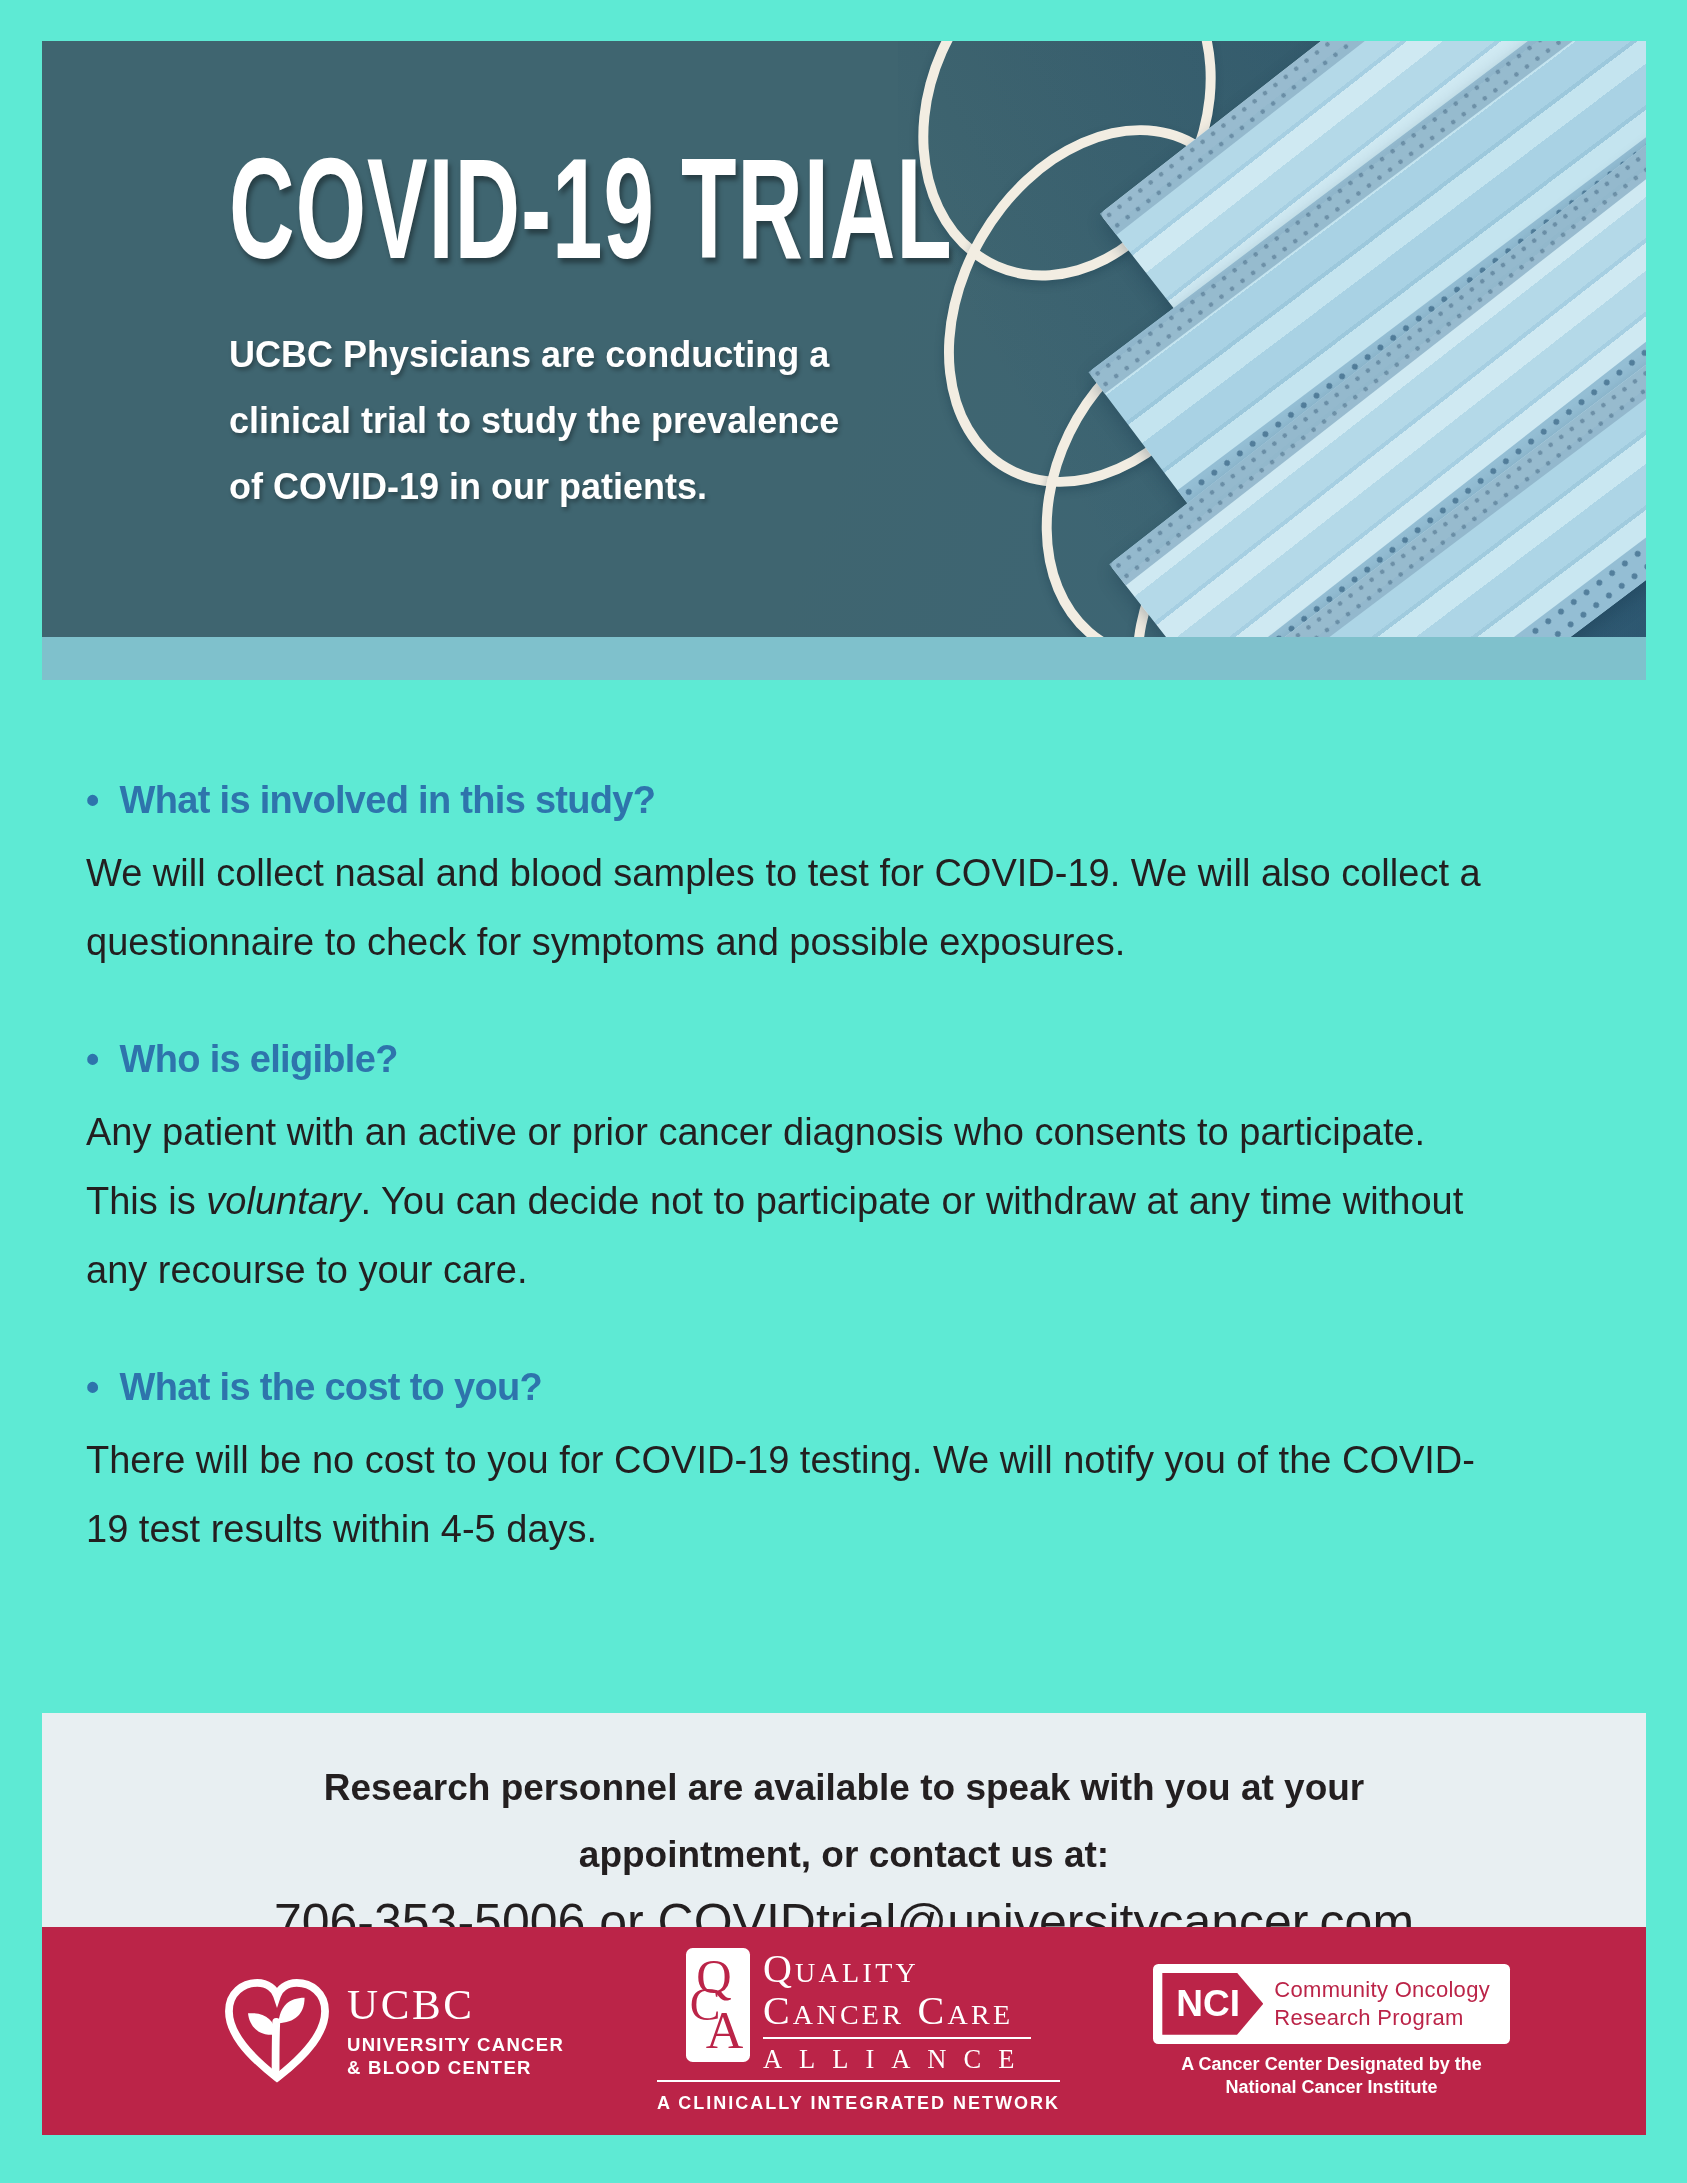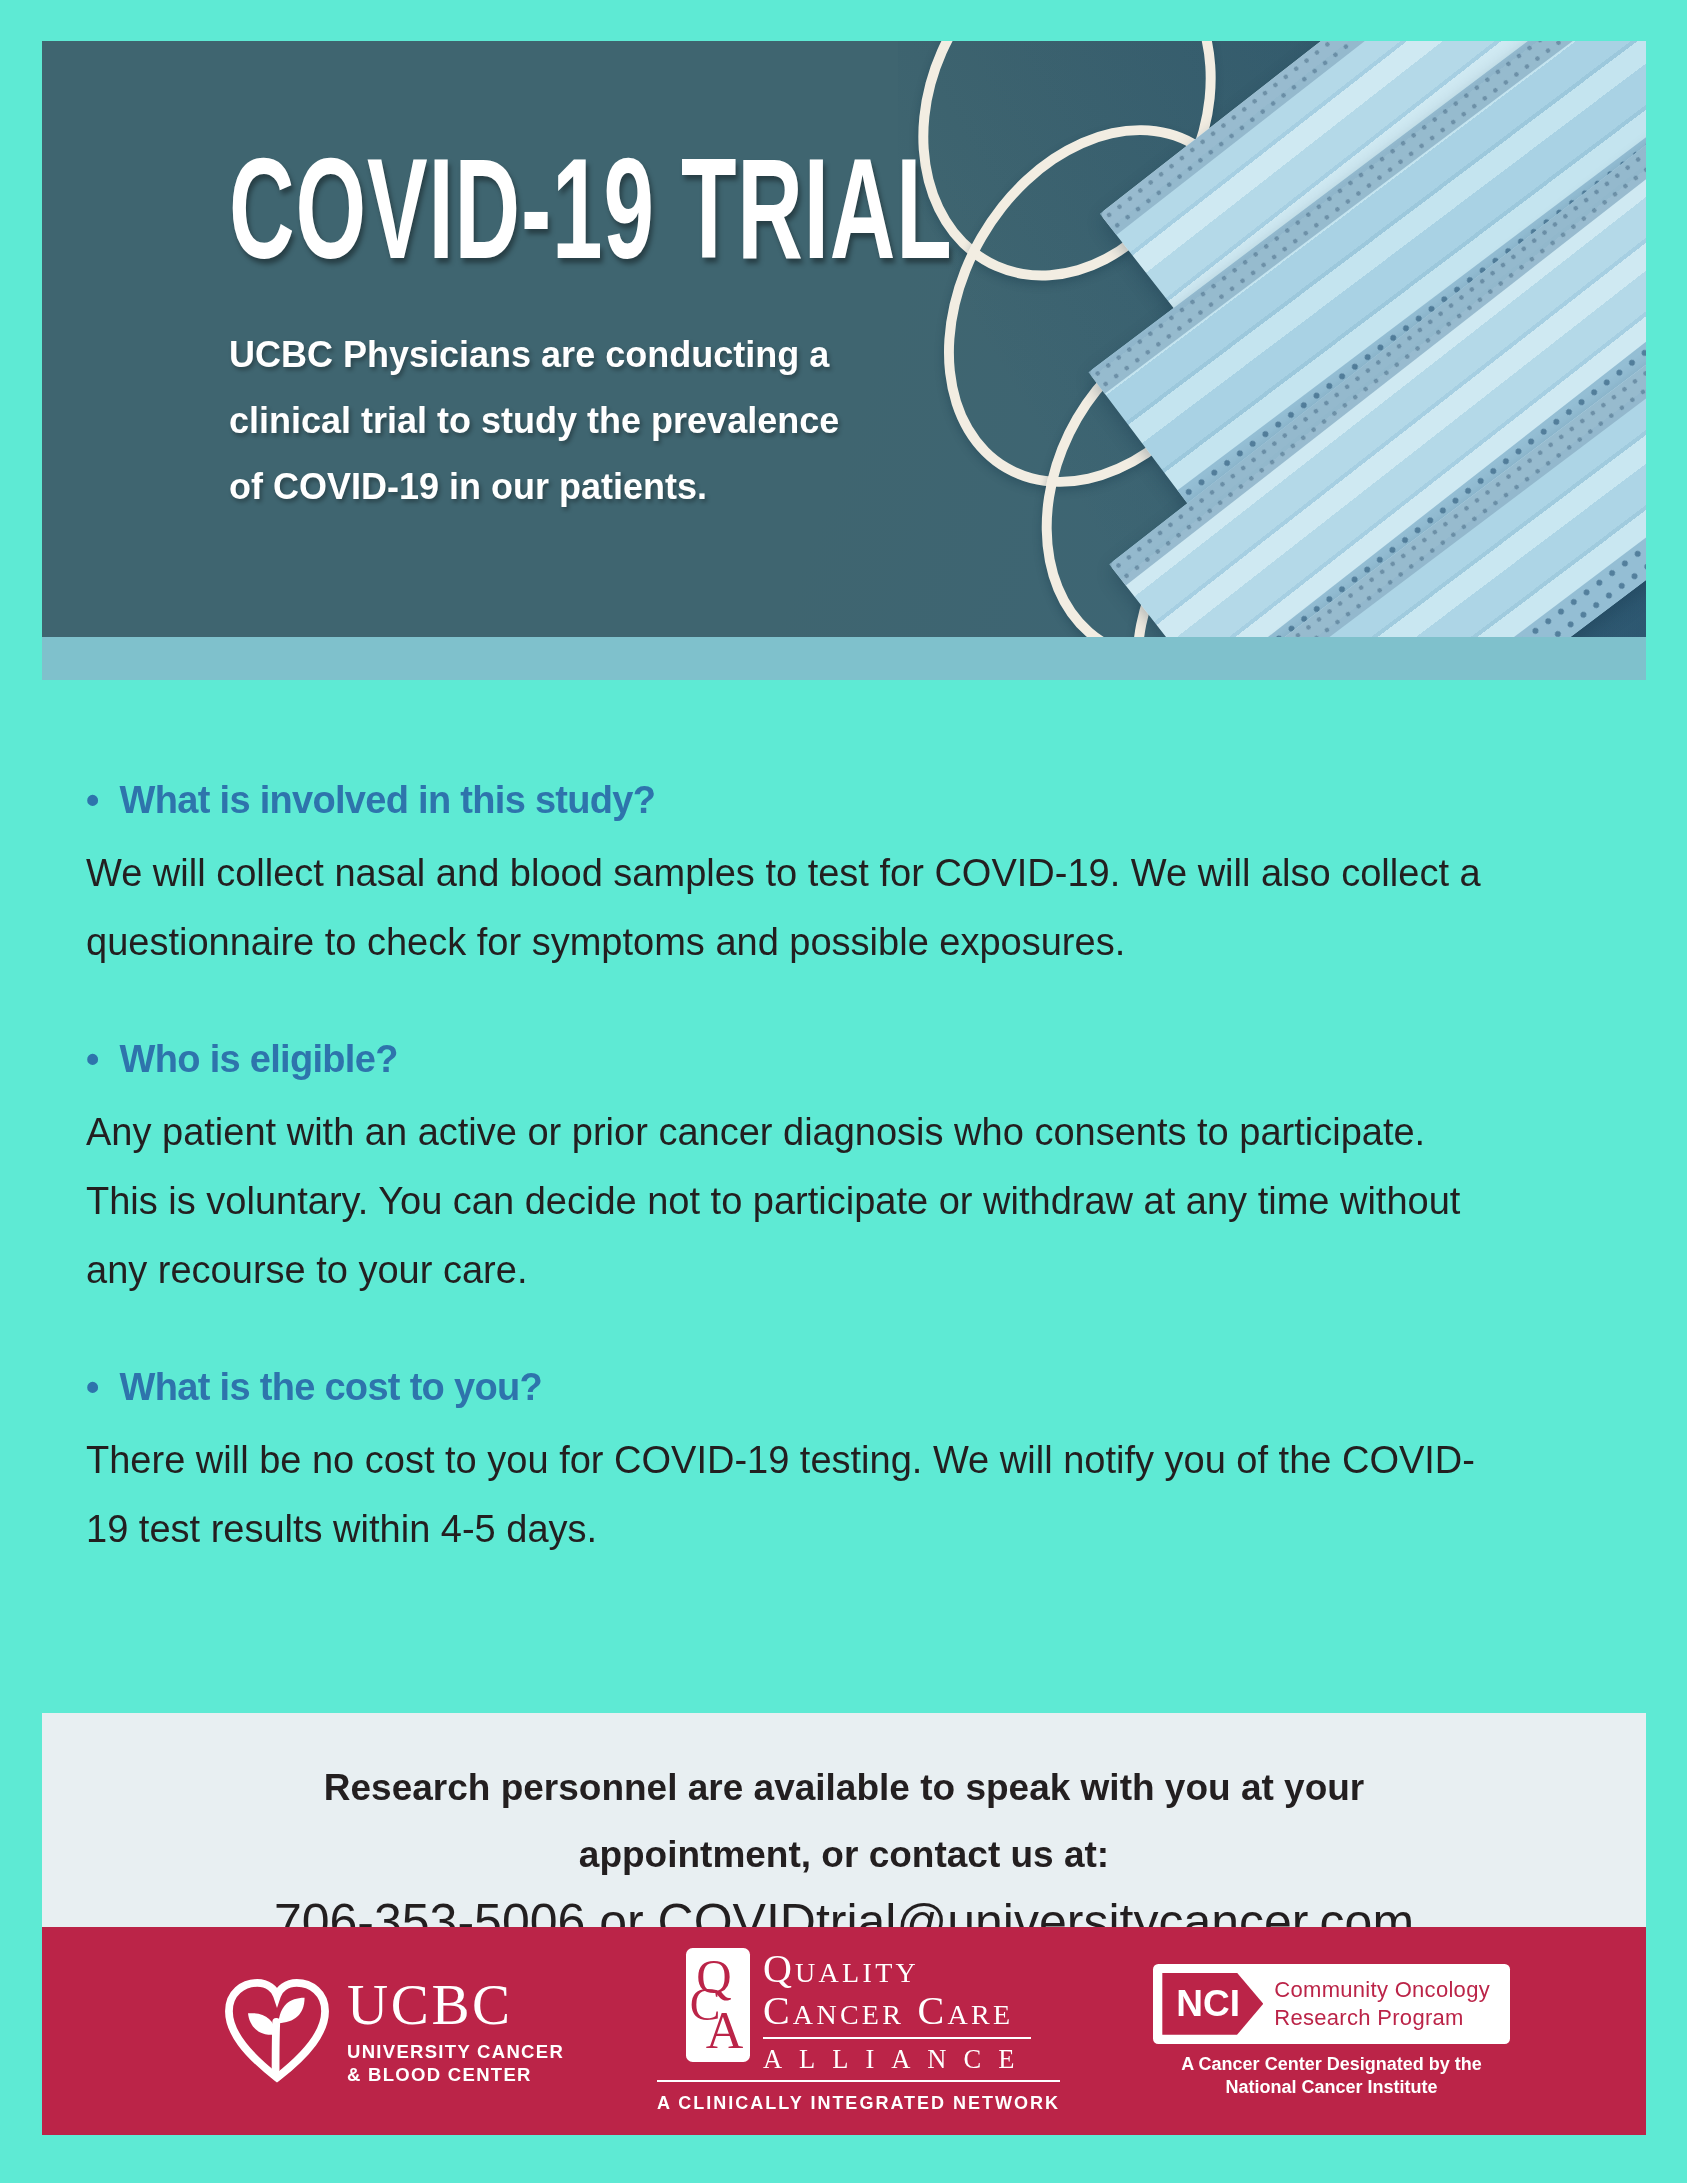--- a/index.html
+++ b/index.html
@@ -49,35 +49,35 @@
   .strip{position:absolute; top:596px; left:0; width:100%; height:43px; background:var(--accent_strip);}
 
   
   .content{position:absolute; top:639px; left:44px; width:1522px;}
   .section-heading{display:flex; align-items:baseline; gap:21px; color:var(--heading_blue);
         font-size:38px; font-weight:bold; letter-spacing:-0.7px; margin-top:61px;}
   .section-heading.first{margin-top:99px;}
   .bullet{font-size:38px; line-height:1;}
   .section-body{margin-top:17px; font-size:38px; line-height:69px; color:var(--text_dark);
         max-width:1403px; letter-spacing:0;}
-  .italic{}
+  .italic{font-style:italic;}
 
   
   .contact-panel{position:absolute; top:1672px; left:0; width:100%; height:284px;
         background:var(--panel_bg); display:flex; flex-direction:column; align-items:center;
         justify-content:center; text-align:center;}
   .contact-bold{font-size:37px; font-weight:bold; line-height:67px; color:var(--text_dark);}
   .contact-plain{font-size:50px; line-height:69px; color:var(--text_dark);}
 
   
   .footer{position:absolute; top:1886px; left:0; width:100%; height:208px; background:var(--footer_red);
         display:flex; align-items:center; justify-content:space-between;
         padding:0 136px 0 182px; color:#fff;}
   .ucbc{display:flex; align-items:center; gap:17px;}
-  .ucbc-abbr{font-family:"Liberation Serif", serif; font-size:57px; letter-spacing:2.6px; line-height:1;}
+  .ucbc-abbr{font-family:"Liberation Serif", serif; font-size:43px; letter-spacing:2.6px; line-height:1;}
   .ucbc-caption{margin-top:6.6px; font-size:18.5px; font-weight:bold; letter-spacing:1.3px; line-height:23px;}
 
   .qcca{display:flex; flex-direction:column; align-items:center;}
   .qcca-top{display:flex; align-items:stretch; gap:13.2px;}
   .qcca-box{position:relative; width:64px; height:114px; background:#fff; border-radius:6.6px; flex:none;}
   .qcca-box span{position:absolute; font-family:"Liberation Serif", serif; color:var(--footer_red); line-height:1;}
   .qcca-q{top:4px; left:10.6px; font-size:49px;}
   .qcca-c{top:34px; left:4px; font-size:46px;}
   .qcca-a{top:57px; left:20px; font-size:52px;}
   .qcca-names{display:flex; flex-direction:column;}

